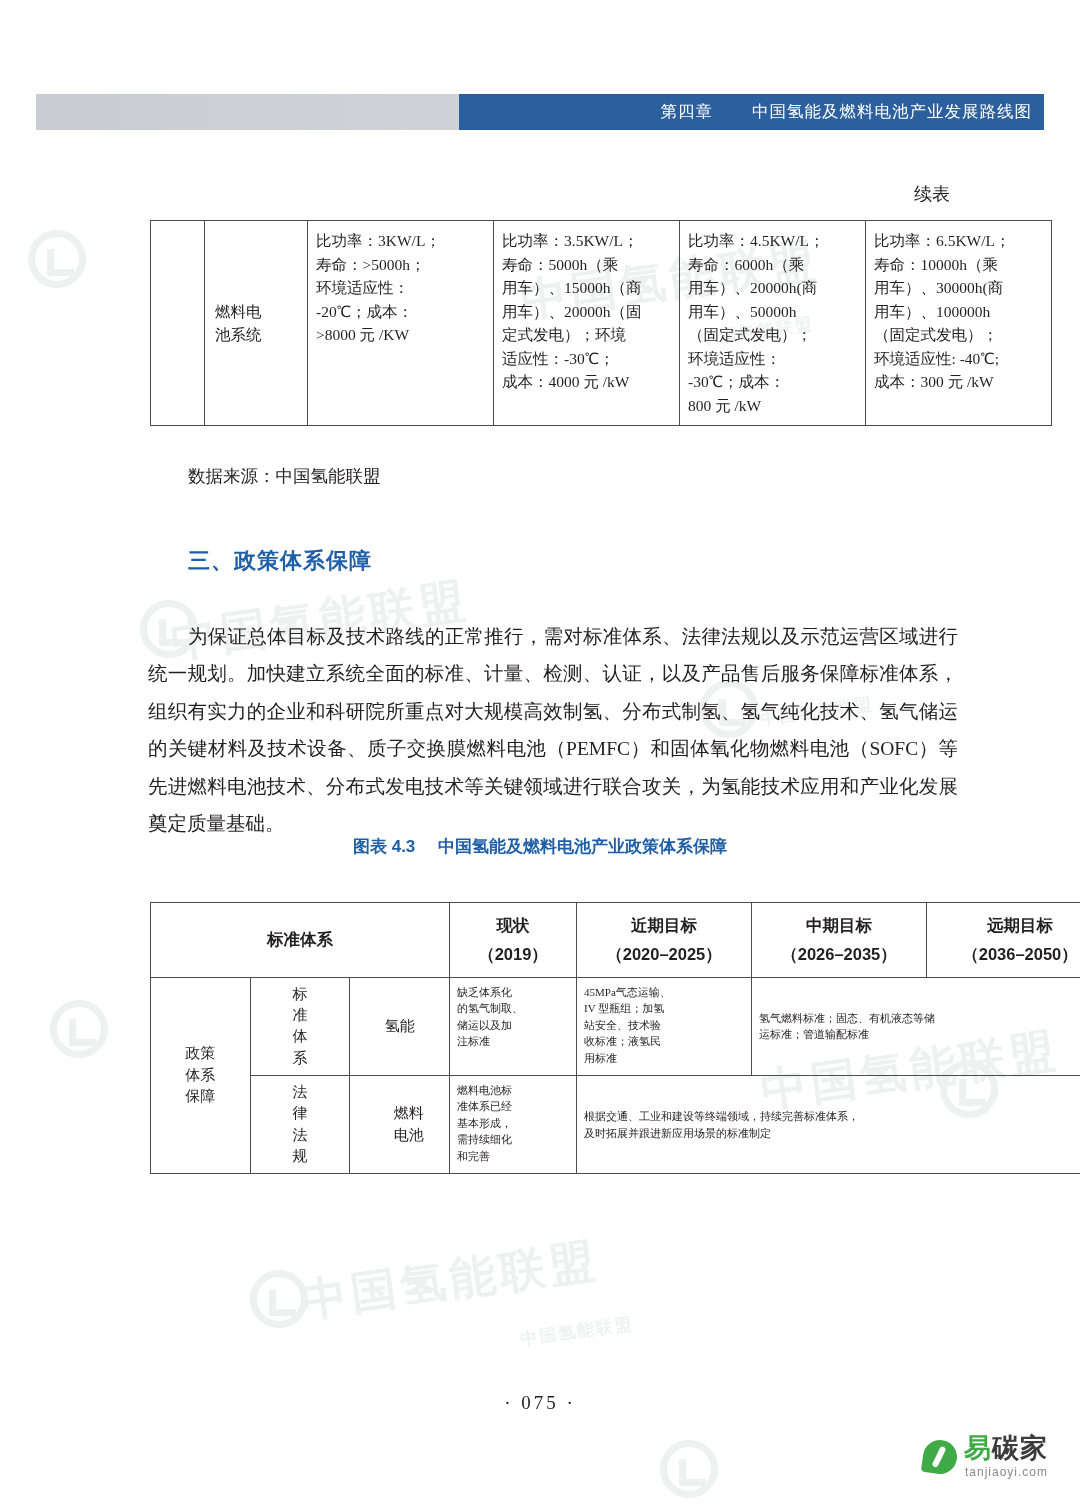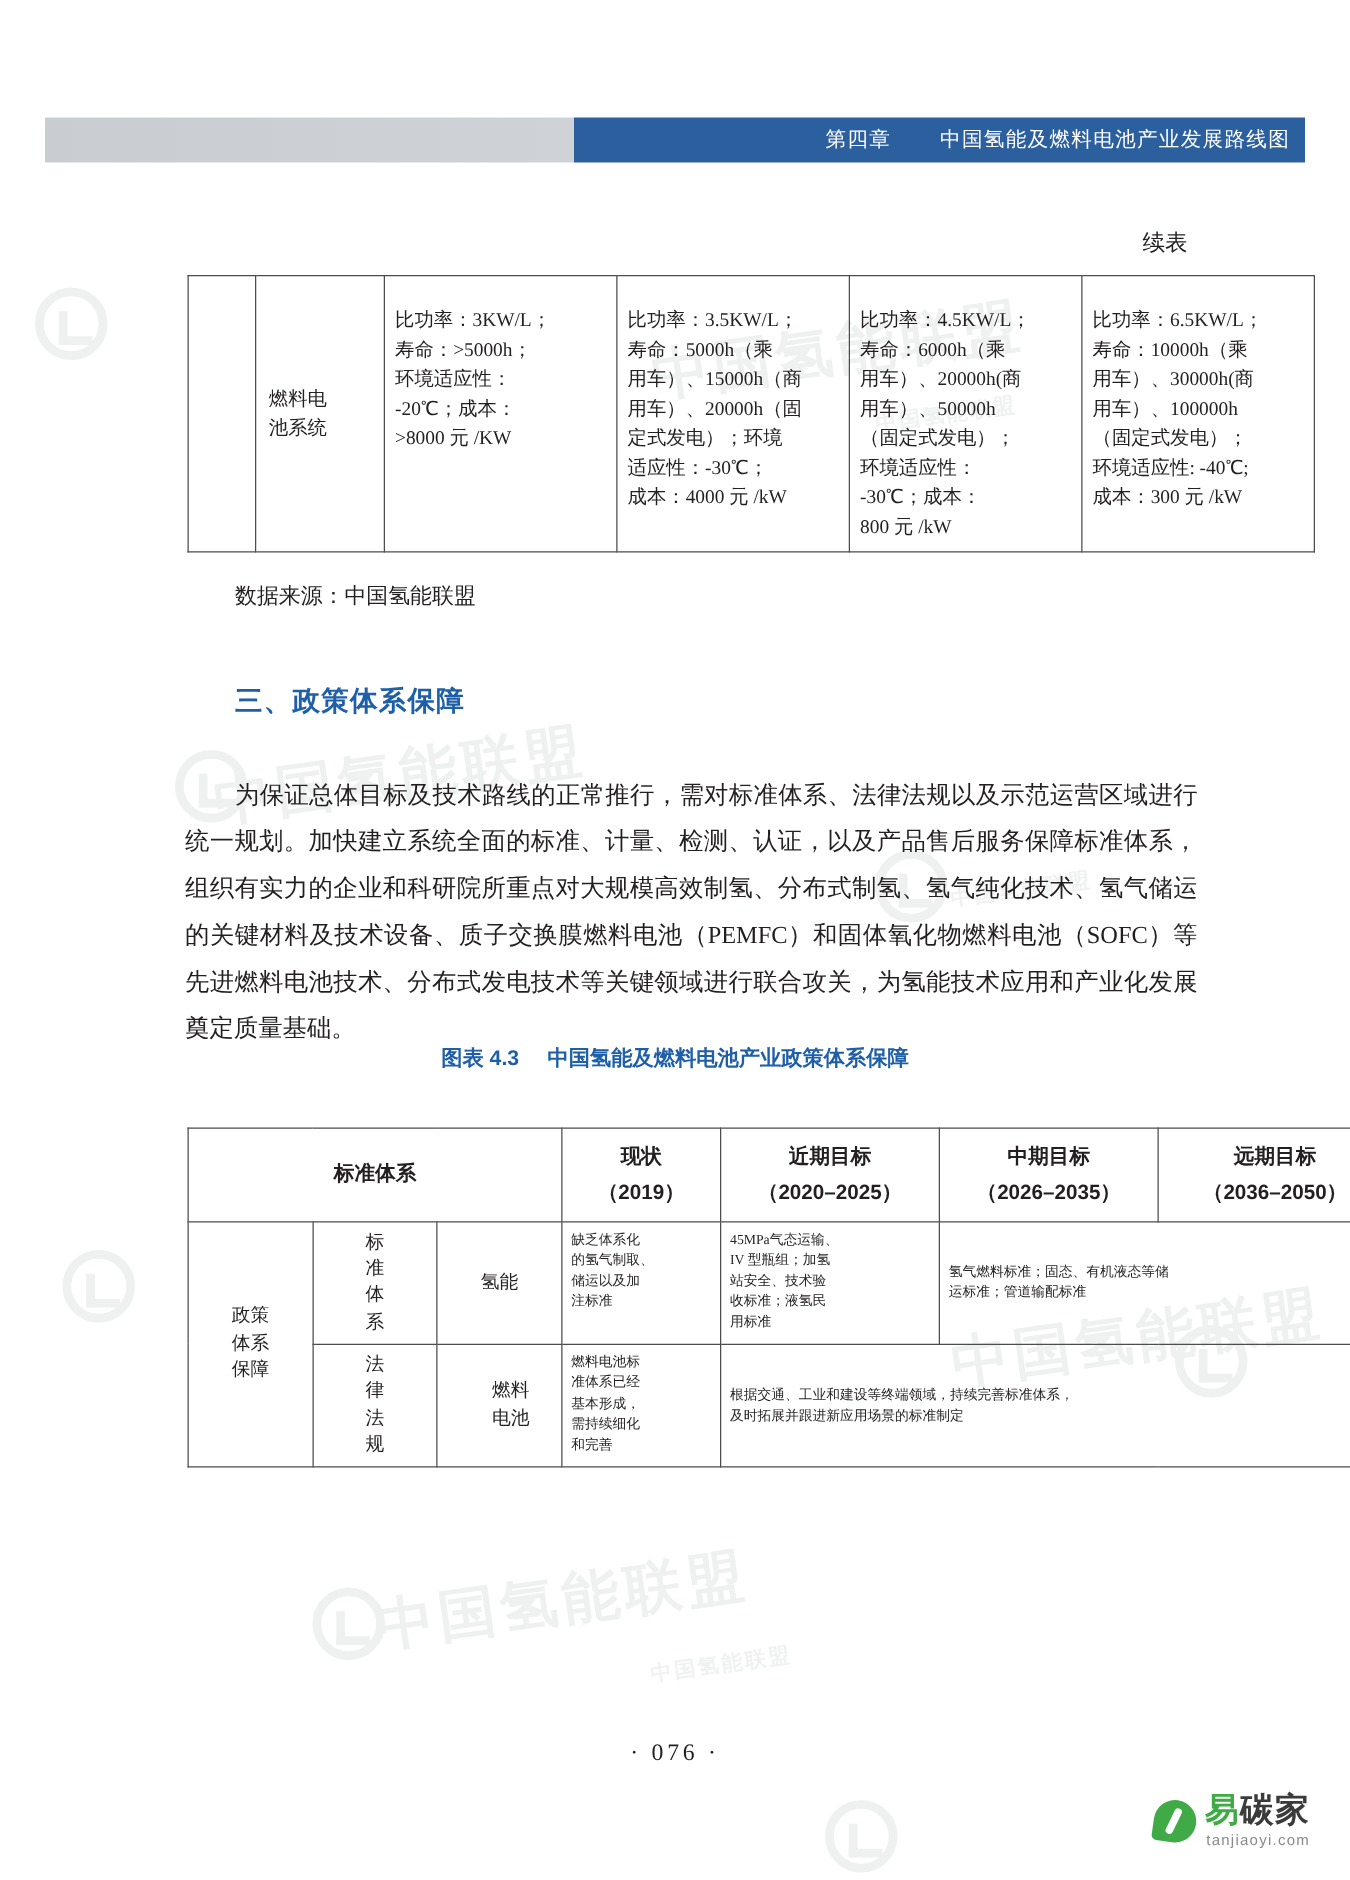--- a/index.html
+++ b/index.html
@@ -111,21 +111,21 @@
   #table-top {
     position: absolute;
     left: 150px;
     top: 220px;
     width: 800px;
     background: transparent;
   }
   #table-top td {
     font-size: 15.5px;
     line-height: 1.52;
-    padding: 24px 7px 8px 8px;
+    padding: 8px 7px 8px 8px;
   }
   #table-top td.c-spacer { width: 38px; }
   #table-top td.c-label {
     width: 82px;
     padding: 8px 10px;
     text-align: left;
     line-height: 1.5;
   }
   #table-top td.c-data { width: 170px; vertical-align: top; }
 
@@ -412,21 +412,21 @@
 准体系已经
 基本形成，
 需持续细化
 和完善</td>
       <td class="wide" colspan="3" style="white-space:pre-line;">根据交通、工业和建设等终端领域，持续完善标准体系，
 及时拓展并跟进新应用场景的标准制定</td>
     </tr>
   </tbody>
     </table>
 
-  <div class="page-num">· 076 ·</div>
+  <div class="page-num">· 075 ·</div>
 </div>
 
 <div class="logo">
   <span class="leaf"></span>
   <span class="txt">
     <span class="cn"><span class="g">易</span><span>碳家</span></span>
     <span class="en">tanjiaoyi.com</span>
   </span>
 </div>
 

